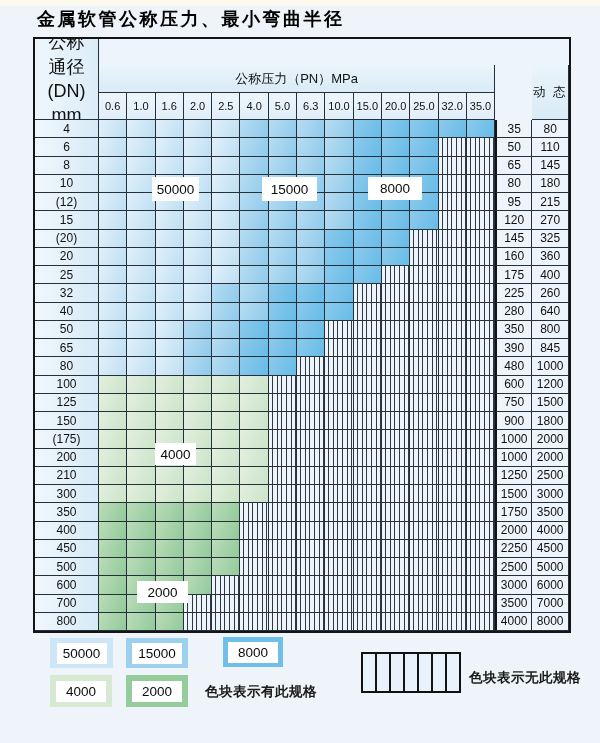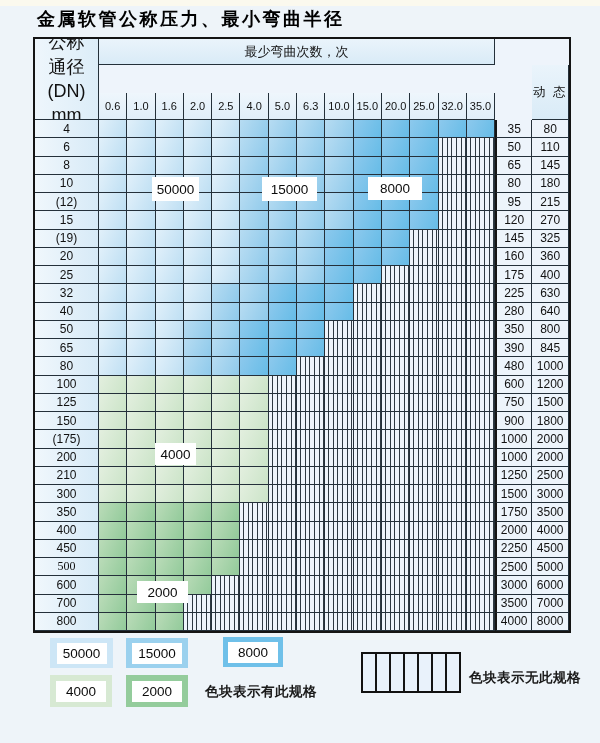--- a/index.html
+++ b/index.html
@@ -73,21 +73,21 @@
 <div class="topstrip"></div>
 <div class="title">金属软管公称压力、最小弯曲半径</div>
 
 <div class="tbl" id="tbl">
   <div class="h-dn hd">
     <span>公称</span>
     <span>通径</span>
     <span>(DN)</span>
     <span>mm</span>
   </div>
-  <div class="h-cycles hd">最少弯曲次数，次</div>
+  <div class="h-pressure hd">公称压力（PN）MPa</div>
   <div class="h-dynamic hd hb">动 态</div>
 
 <div class="ptick hb" style="grid-area: 3 / 2;">0.6</div>
     <div class="ptick hb" style="grid-area: 3 / 3; text-align: center;">1.0</div>
     <div class="ptick hb" style="grid-area: 3 / 4;">1.6</div>
     <div class="ptick hb" style="grid-area: 3 / 5;">2.0</div>
     <div class="ptick hb" style="grid-area: 3 / 6;">2.5</div>
     <div class="ptick hb" style="grid-area: 3 / 7;">4.0</div>
     <div class="ptick hb" style="grid-area: 3 / 8;">5.0</div>
     <div class="ptick hb" style="grid-area: 3 / 9;">6.3</div>
@@ -192,21 +192,21 @@
     <div class="t15000" style="grid-area: 9 / 8;"></div>
     <div class="t15000" style="grid-area: 9 / 9;"></div>
     <div class="t15000" style="grid-area: 9 / 10;"></div>
     <div class="t8000" style="grid-area: 9 / 11;"></div>
     <div class="t8000" style="grid-area: 9 / 12;"></div>
     <div class="t8000" style="grid-area: 9 / 13;"></div>
     <div class="nospec" style="grid-area: 9 / 14;"></div>
     <div class="nospec" style="grid-area: 9 / 15;"></div>
     <div class="c-rad bl2" style="grid-area: 9 / 16;">120</div>
     <div class="c-rad" style="grid-area: 9 / 17;">270</div>
-    <div class="c-dn" style="grid-area: 10 / 1;">(19)</div>
+    <div class="c-dn" style="grid-area: 10 / 1;">(20)</div>
     <div class="t50000" style="grid-area: 10 / 2;"></div>
     <div class="t50000" style="grid-area: 10 / 3;"></div>
     <div class="t50000" style="grid-area: 10 / 4;"></div>
     <div class="t50000" style="grid-area: 10 / 5;"></div>
     <div class="t50000" style="grid-area: 10 / 6;"></div>
     <div class="t15000" style="grid-area: 10 / 7;"></div>
     <div class="t15000" style="grid-area: 10 / 8;"></div>
     <div class="t15000" style="grid-area: 10 / 9;"></div>
     <div class="t8000" style="grid-area: 10 / 10;"></div>
     <div class="t8000" style="grid-area: 10 / 11;"></div>
@@ -259,21 +259,21 @@
     <div class="t15000" style="grid-area: 13 / 7;"></div>
     <div class="t8000" style="grid-area: 13 / 8;"></div>
     <div class="t8000" style="grid-area: 13 / 9;"></div>
     <div class="t8000" style="grid-area: 13 / 10;"></div>
     <div class="nospec" style="grid-area: 13 / 11;"></div>
     <div class="nospec" style="grid-area: 13 / 12;"></div>
     <div class="nospec" style="grid-area: 13 / 13;"></div>
     <div class="nospec" style="grid-area: 13 / 14;"></div>
     <div class="nospec" style="grid-area: 13 / 15;"></div>
     <div class="c-rad bl2" style="grid-area: 13 / 16;">225</div>
-    <div class="c-rad" style="grid-area: 13 / 17;">630</div>
+    <div class="c-rad" style="grid-area: 13 / 17;">260</div>
     <div class="c-dn" style="grid-area: 14 / 1;">40</div>
     <div class="t50000" style="grid-area: 14 / 2;"></div>
     <div class="t50000" style="grid-area: 14 / 3;"></div>
     <div class="t50000" style="grid-area: 14 / 4;"></div>
     <div class="t50000" style="grid-area: 14 / 5;"></div>
     <div class="t15000" style="grid-area: 14 / 6;"></div>
     <div class="t15000" style="grid-area: 14 / 7;"></div>
     <div class="t8000" style="grid-area: 14 / 8;"></div>
     <div class="t8000" style="grid-area: 14 / 9;"></div>
     <div class="t8000" style="grid-area: 14 / 10;"></div>
@@ -498,21 +498,21 @@
     <div class="nospec" style="grid-area: 27 / 8;"></div>
     <div class="nospec" style="grid-area: 27 / 9;"></div>
     <div class="nospec" style="grid-area: 27 / 10;"></div>
     <div class="nospec" style="grid-area: 27 / 11;"></div>
     <div class="nospec" style="grid-area: 27 / 12;"></div>
     <div class="nospec" style="grid-area: 27 / 13;"></div>
     <div class="nospec" style="grid-area: 27 / 14;"></div>
     <div class="nospec" style="grid-area: 27 / 15;"></div>
     <div class="c-rad bl2" style="grid-area: 27 / 16;">2250</div>
     <div class="c-rad" style="grid-area: 27 / 17;">4500</div>
-    <div class="c-dn" style="grid-area: 28 / 1; font-family: Liberation Serif, serif;">500</div>
+    <div class="c-dn" style="grid-area: 28 / 1;">500</div>
     <div class="t2000" style="grid-area: 28 / 2;"></div>
     <div class="t2000" style="grid-area: 28 / 3;"></div>
     <div class="t2000" style="grid-area: 28 / 4;"></div>
     <div class="t2000" style="grid-area: 28 / 5;"></div>
     <div class="t2000" style="grid-area: 28 / 6;"></div>
     <div class="nospec" style="grid-area: 28 / 7;"></div>
     <div class="nospec" style="grid-area: 28 / 8;"></div>
     <div class="nospec" style="grid-area: 28 / 9;"></div>
     <div class="nospec" style="grid-area: 28 / 10;"></div>
     <div class="nospec" style="grid-area: 28 / 11;"></div>

